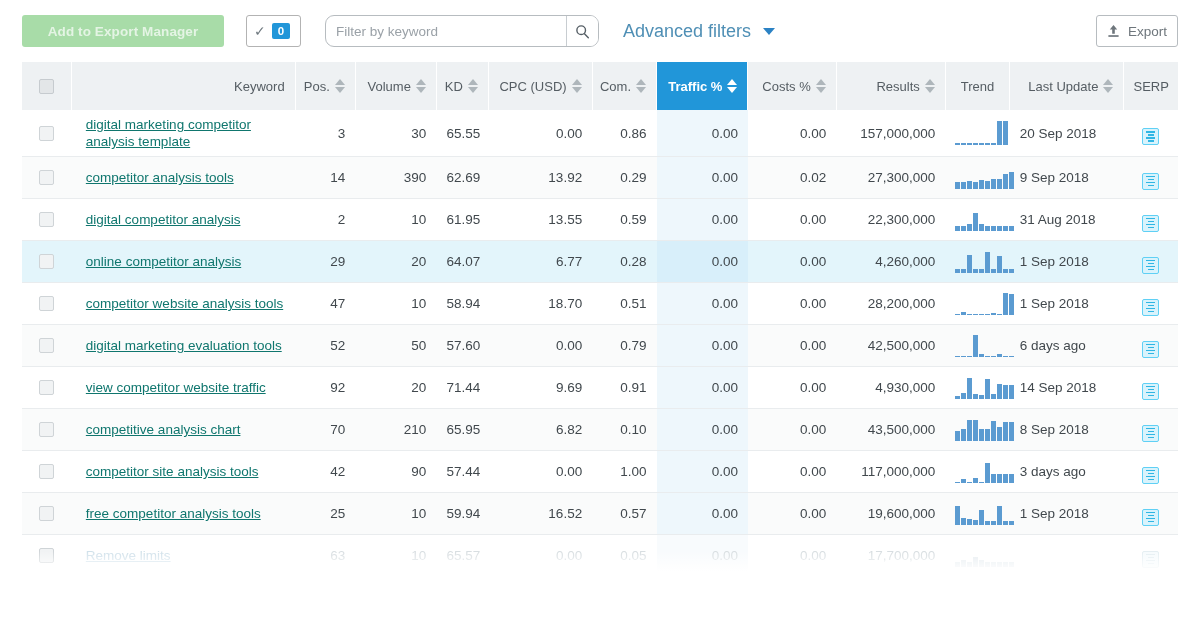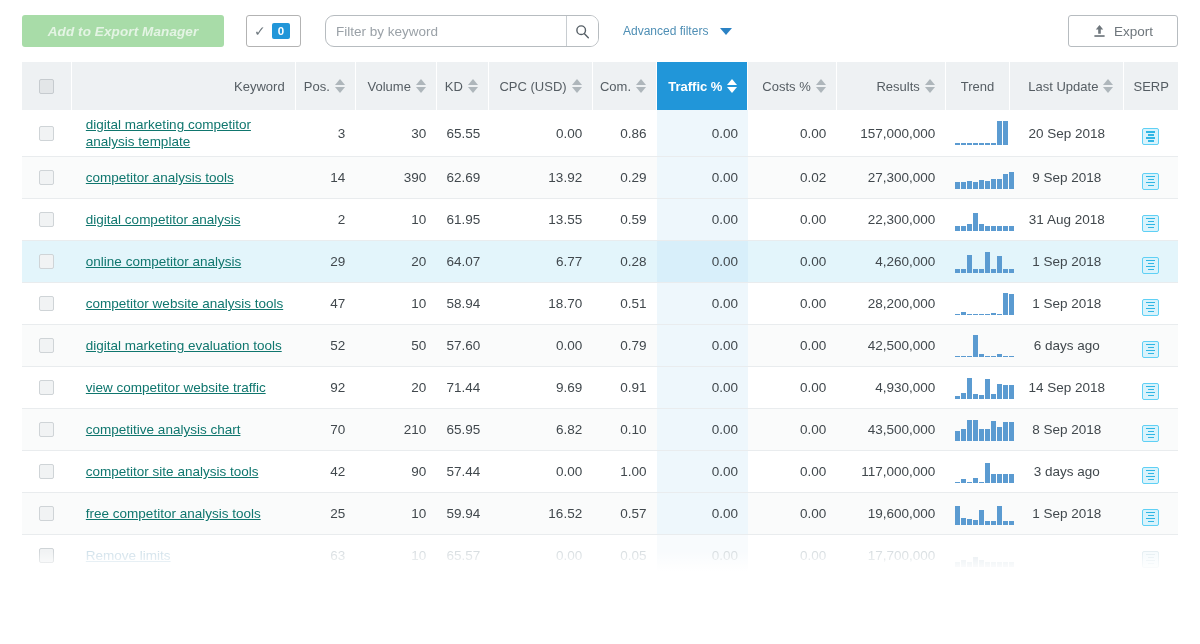--- a/index.html
+++ b/index.html
@@ -15,21 +15,21 @@
   
   .toolbar {
     position: absolute; left: 0; top: 0; width: 1200px; height: 62px;
     display: flex; align-items: center; padding: 0 22px;
   }
   .btn-export-mgr {
     height: 32px; min-width: 202px; padding: 12px 14px;
     background: #a8dca8; color: #e4f4e4; border: none; border-radius: 3px;
     font-size: 13.5px; font-weight: 600; letter-spacing: .1px;
     display: flex; align-items: center; justify-content: center;
-    cursor: default; white-space: nowrap; font-style: italic;
+    cursor: default; white-space: nowrap;
   }
   .sel-counter {
     margin-left: 22px; height: 32px; min-width: 55px;
     border: 1px solid #b3b3b3; border-radius: 3px; background: #fff;
     display: flex; align-items: center; padding: 0 7px; gap: 6px;
   }
   .sel-check { color: #707a80; font-size: 14px; line-height: 1; }
   .sel-badge {
     background: #2196d9; color: #fff; font-size: 11.5px; font-weight: 600;
     border-radius: 2px; padding: 2px 6px; min-width: 18px; text-align: center;
@@ -43,25 +43,25 @@
     flex: 1; border: none; outline: none; padding: 0 10px;
     font-size: 13.5px; color: #3b4146; font-family: inherit; background: transparent;
   }
   .filter-input::placeholder { color: #9aa1a7; }
   .filter-search-btn {
     width: 32px; border: none; border-left: 1px solid #c8cdd1; background: #fff;
     display: flex; align-items: center; justify-content: center; cursor: pointer;
   }
   .adv-filters {
     margin-left: 24px; display: flex; align-items: center; gap: 12px;
-    color: #4f8fb5; font-size: 12px; cursor: pointer;
+    color: #4f8fb5; font-size: 18px; cursor: pointer;
   }
   .chev { width: 0; height: 0; border-left: 6px solid transparent; border-right: 6px solid transparent; border-top: 7px solid #2b82c4; }
   .btn-export {
-    margin-left: auto; height: 32px; padding: 0 24px;
+    margin-left: auto; height: 32px; padding: 0 10px;
     border: 1px solid #b7bcc0; border-radius: 3px; background: #fff;
     display: flex; align-items: center; gap: 8px;
     font-size: 13.5px; color: #6e767c; cursor: pointer;
   }
 
   
   .table-wrap { position: absolute; left: 22px; top: 62px; width: 1156px; }
   table.kwtable { border-collapse: collapse; width: 1156px; table-layout: fixed; }
 
   thead th {
@@ -94,21 +94,21 @@
   tbody tr.hover { background: #e3f5fb; }
   tbody tr.faded td { color: #d7dde0; border-bottom-color: #f3f5f6; }
   tbody tr.faded .kw-link { color: #cfe0ea; }
   tbody td.c-traffic { background: #eef7fc; }
   tbody tr.hover td.c-traffic { background: #d8effa; }
   tbody tr.faded td.c-traffic { background: #f8fbfd; }
 
   td.c-chk { text-align: center; padding-left: 4px; padding-right: 4px; }
   td.c-kw { text-align: left; padding-left: 14px; white-space: normal; }
   td.c-trend, td.c-serp { text-align: center; }
-  td.c-date { text-align: center; margin-top: 20px; }
+  td.c-date { text-align: left; margin-top: 20px; }
 
   .kw-link {
     color: #0f766e; font-size: 13.5px; text-decoration: underline;
     line-height: 17px; display: inline-block; cursor: pointer;
   }
 
   .cb {
     width: 15px; height: 15px; border: 1px solid #cfd4d7; border-radius: 2px;
     background: #f1f3f4; display: inline-block; vertical-align: middle; cursor: pointer;
   }

